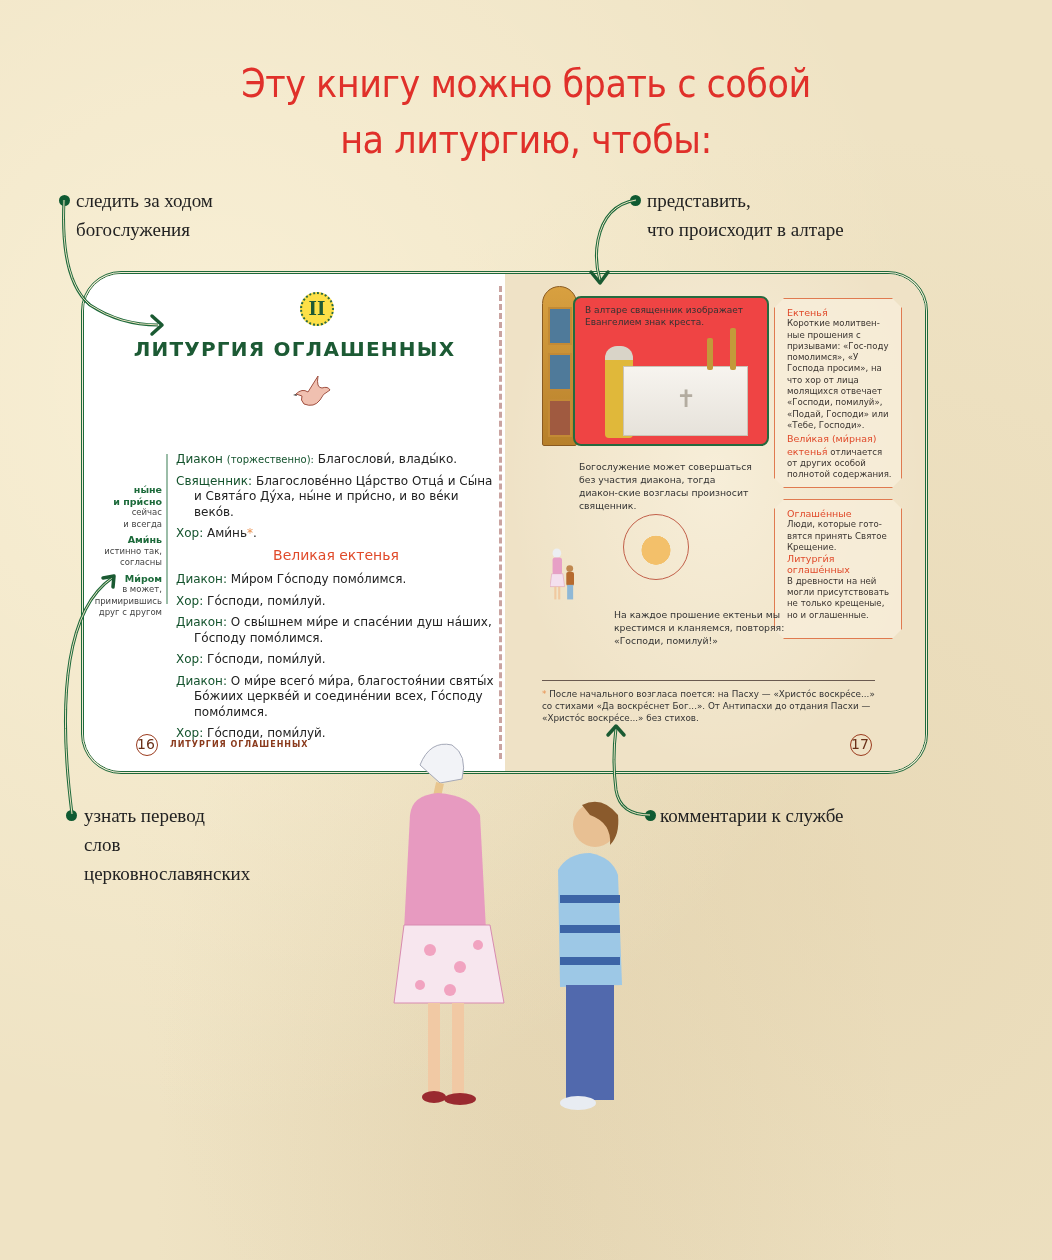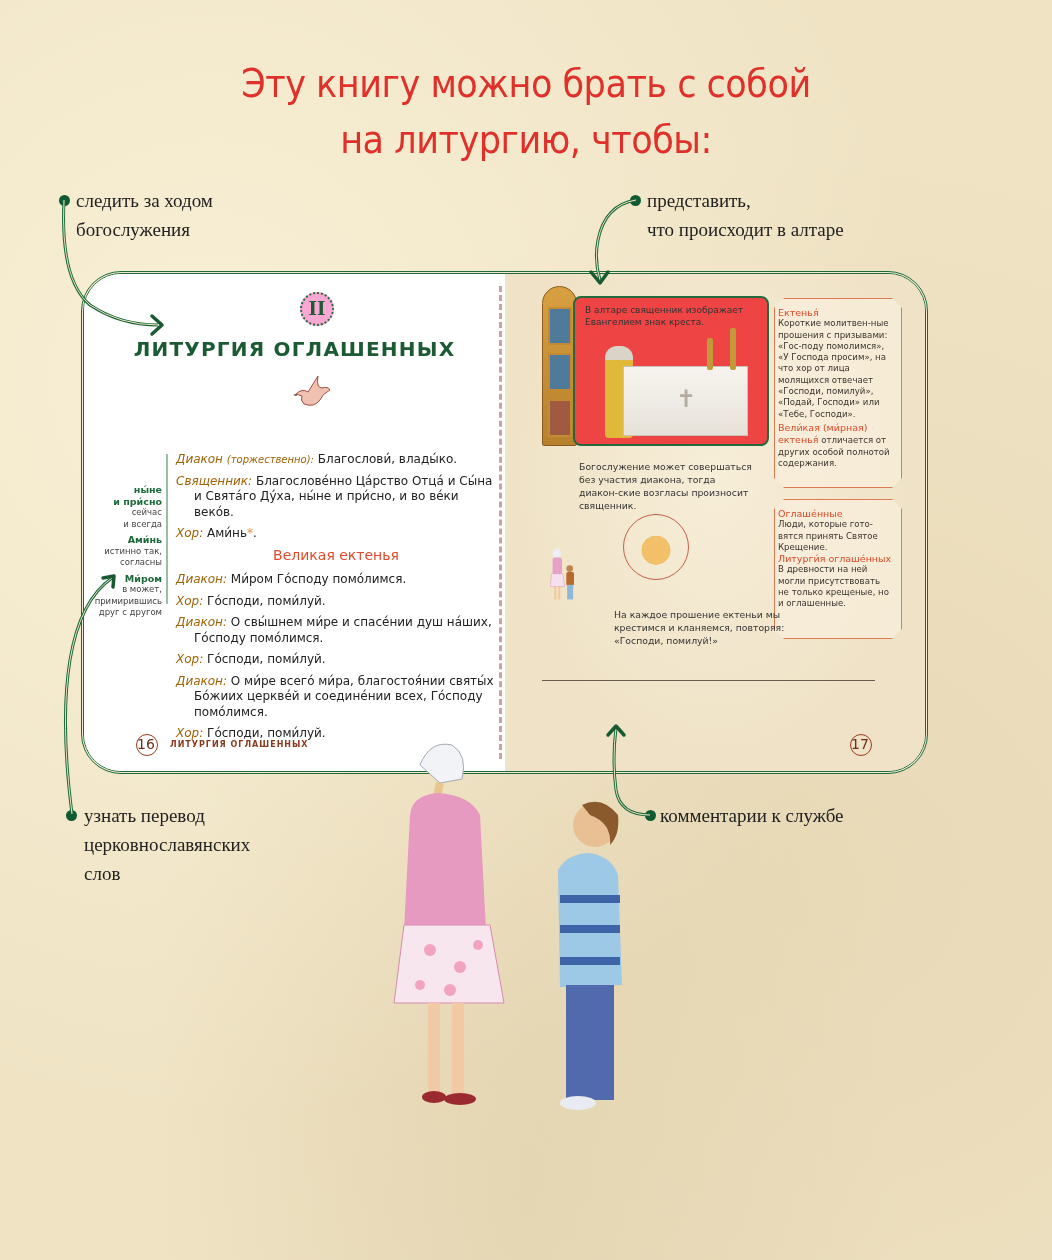--- a/index.html
+++ b/index.html
@@ -44,21 +44,21 @@
     position: absolute; left: 421px; top: 0; right: 0; height: 100%;
     background: #efe2c6;
     background-image: radial-gradient(ellipse at 50% 40%, rgba(255,250,235,0.5), transparent 70%);
   }
   .fold {
     position: absolute; left: 415px; top: 12px; bottom: 12px; width: 0;
     border-left: 3px dashed #c9a3a0;
   }
   .chapter-num {
     position: absolute; left: 216px; top: 18px; width: 34px; height: 34px;
-    border-radius: 50%; border: 2px dotted #2c6a3e; background: #f9a8d4;
+    border-radius: 50%; border: 2px dotted #2c6a3e; background: #fde047;
     color: #1f5a35; font-family: "DejaVu Serif", serif; font-size: 18px;
     text-align: center; line-height: 30px; font-weight: bold;
   }
   .chapter-title {
     position: absolute; left: 0; width: 421px; top: 63px; text-align: center;
     color: #1c5a34; font-size: 20px; letter-spacing: 1.2px; font-weight: bold;
   }
   .dove { position: absolute; left: 208px; top: 100px; }
   .gloss {
     position: absolute; left: 10px; top: 210px; width: 68px; text-align: right;
@@ -68,21 +68,21 @@
   .gloss .sp { height: 4px; }
   .vrule {
     position: absolute; left: 82px; top: 180px; height: 150px; width: 2px;
     background: #9bbda8;
   }
   .liturgy {
     position: absolute; left: 92px; top: 178px; width: 320px;
     font-size: 12px; line-height: 15.5px; color: #222;
   }
   .liturgy .line { margin-bottom: 6px; padding-left: 18px; text-indent: -18px; }
-  .liturgy .role { color: #a16207; font-style: italic; }
+  .liturgy .role { color: #14532d; }
   .liturgy .role small { font-size: 10px; }
   .liturgy .star { color: #e9904f; }
   .liturgy .sub {
     text-align: center; color: #e04a2a; font-size: 14px; margin: 2px 0 9px;
   }
   .page-num {
     position: absolute; width: 22px; height: 22px; border-radius: 50%;
     border: 1.5px solid #9a3b1e; color: #6a3018; font-size: 14px;
     text-align: left; line-height: 19px;
   }
@@ -120,21 +120,21 @@
     position: absolute; left: 30px; top: 48px; width: 28px; height: 92px;
     background: linear-gradient(180deg, #d9d4c8 0 14px, #e0b83a 14px);
     border-radius: 12px 12px 4px 4px;
   }
   .candle {
     position: absolute; top: 40px; width: 6px; height: 32px;
     background: #c29a3a; border-radius: 2px;
   }
   .comment-box {
     position: absolute; background: rgba(247,238,218,0.8);
-    border: 1.5px solid #e07a50; padding: 8px 8px 6px 3px;
+    border: 1.5px solid #e07a50; padding: 8px 8px 6px 12px;
     clip-path: polygon(10px 0, calc(100% - 10px) 0, 100% 10px, 100% calc(100% - 10px),
       calc(100% - 10px) 100%, 10px 100%, 0 calc(100% - 10px), 0 10px);
     font-size: 8.6px; line-height: 11.3px; color: #3a3430;
   }
   .comment-box .term { color: #e04a2a; font-size: 9.5px; }
   .rp-text { position: absolute; font-size: 9.3px; line-height: 13px; color: #333; }
   .hand-circle {
     position: absolute; left: 620px; top: 241px; width: 66px; height: 66px;
     border-radius: 50%; border: 1.5px solid #c2604a;
     background: radial-gradient(circle at 50% 55%, #f3c06a 0 30%, transparent 31%);
@@ -171,22 +171,22 @@
 
 <span class="dot" style="left:630px;top:195px;"></span>
 <div class="callout" style="left:647px;top:186px;">
   <div>представить,</div>
   <div>что происходит в алтаре</div>
 </div>
 
 <span class="dot" style="left:66px;top:810px;"></span>
 <div class="callout" style="left:84px;top:801px;">
   <div>узнать перевод</div>
+  <div>слов</div>
   <div>церковнославянских</div>
-  <div>слов</div>
 </div>
 
 <span class="dot" style="left:645px;top:810px;"></span>
 <div class="callout" style="left:660px;top:801px;">
   <div>комментарии к службе</div>
 </div>
 
 <div class="book">
   <div class="page-left">
     <div class="chapter-num">II</div>
@@ -303,20 +303,24 @@
     <circle cx="46" cy="50" r="8" fill="#c08850"></circle>
     <rect x="38" y="58" width="18" height="32" rx="4" fill="#b66a2e"></rect>
     <rect x="40" y="88" width="14" height="34" fill="#8fb8d6"></rect>
   </svg>
 
   <div class="hand-circle" style="left:539px;top:240px;"></div>
 
   <div class="rp-text" style="left:530px;top:334px;width:175px;">На каждое прошение ектеньи мы крестимся и кланяемся, повторяя: «Господи, помилуй!»</div>
 
   <div class="footnote-rule"></div>
+  <div class="footnote">
+    <span class="star">*</span>
+    <span>После начального возгласа поется: на Пасху — «Христо́с воскре́се...» со стихами «Да воскре́снет Бог...». От Антипасхи до отдания Пасхи — «Христо́с воскре́се...» без стихов.</span>
+  </div>
 
   <div class="page-num" style="left:766px;top:460px;">17</div>
 </div>
 
 <svg class="kids" viewBox="0 0 250 380">
 
   <path d="M30 30 Q40 5 62 10 Q78 20 72 44 L50 48 Z" fill="#f2f3f7" stroke="#a5a9b8" stroke-width="1"></path>
   <path d="M50 48 Q40 90 44 120" stroke="#e8c58e" stroke-width="8" fill="none"></path>
   <path d="M20 80 Q22 60 48 58 Q80 60 90 80 L96 195 L14 195 Z" fill="#e79ac0"></path>
   <path d="M14 190 L100 190 L114 268 L4 268 Z" fill="#f7e6ee" stroke="#d88ab0" stroke-width="1"></path>

